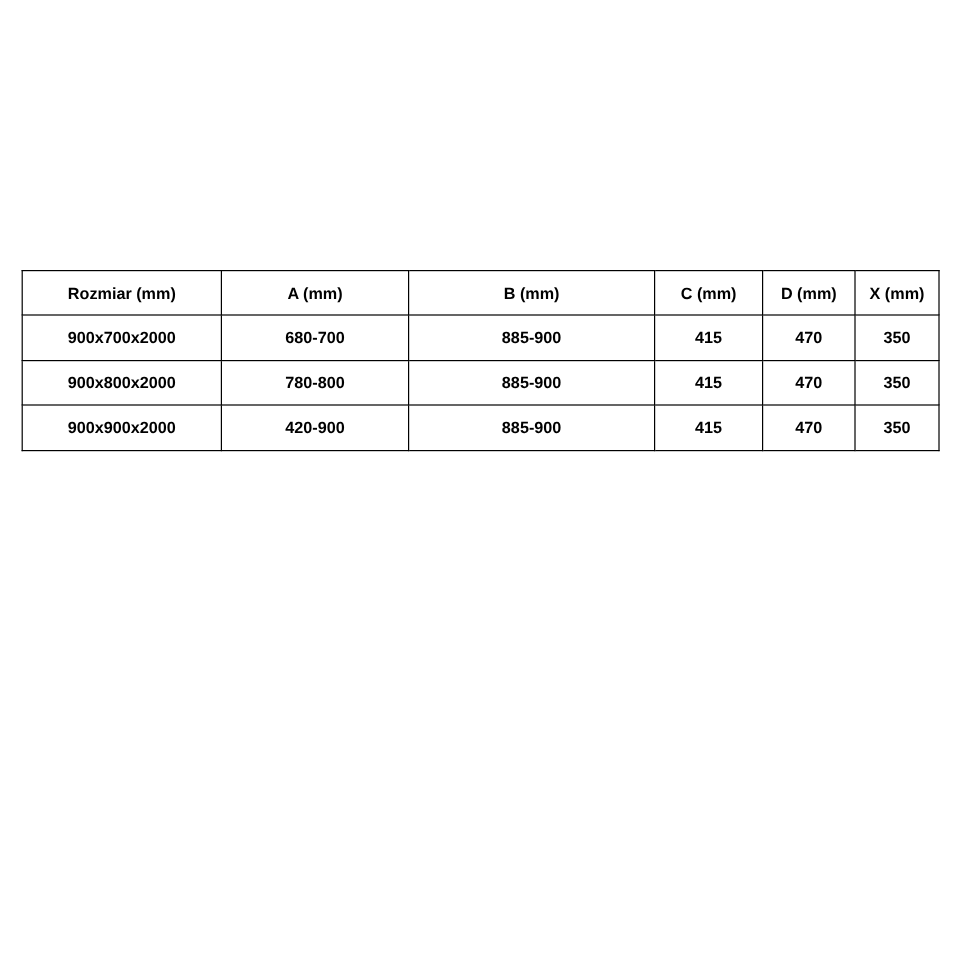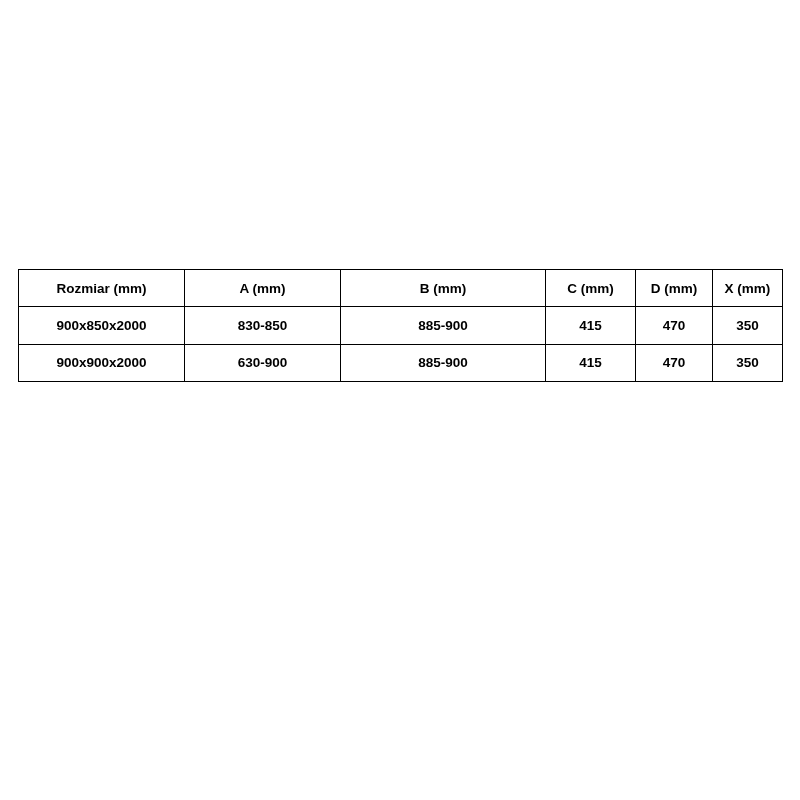--- a/index.html
+++ b/index.html
@@ -18,21 +18,20 @@
   .sheet {
     position: absolute;
     left: 18px;
     top: 225px;
     width: 764px;
   }
   table.spec {
     border-collapse: collapse;
     width: 764px;
     table-layout: fixed;
-    margin-top: 44px;
   }
   table.spec td, table.spec th {
     border: 1px solid #000000;
     text-align: center;
     vertical-align: middle;
     font-weight: bold;
     font-size: 13.5px;
     height: 37.5px;
     padding: 0 2px;
     box-sizing: border-box;
@@ -68,30 +67,38 @@
         <th>Rozmiar (mm)</th>
         <th>A (mm)</th>
         <th>B (mm)</th>
         <th>C (mm)</th>
         <th>D (mm)</th>
         <th>X (mm)</th>
       </tr>
     </thead>
     <tbody>
       <tr>
-        <td>900x850x2000</td>
-        <td>830-850</td>
+        <td>900x700x2000</td>
+        <td>680-700</td>
+        <td>885-900</td>
+        <td>415</td>
+        <td>470</td>
+        <td>350</td>
+      </tr>
+      <tr>
+        <td>900x800x2000</td>
+        <td>780-800</td>
         <td>885-900</td>
         <td>415</td>
         <td>470</td>
         <td>350</td>
       </tr>
       <tr>
         <td>900x900x2000</td>
-        <td>630-900</td>
+        <td>420-900</td>
         <td>885-900</td>
         <td>415</td>
         <td>470</td>
         <td>350</td>
       </tr>
     </tbody>
   </table>
 </div>
 
 </body></html>

